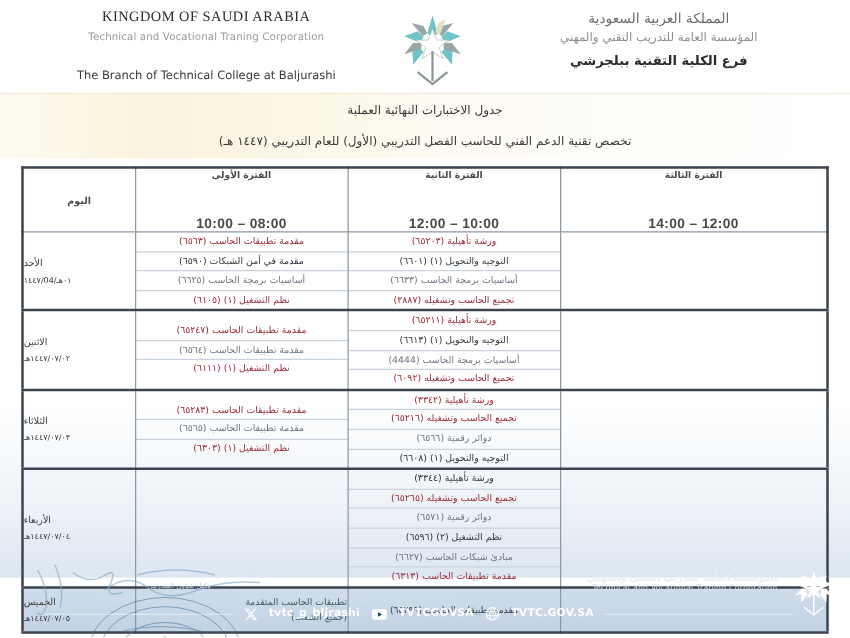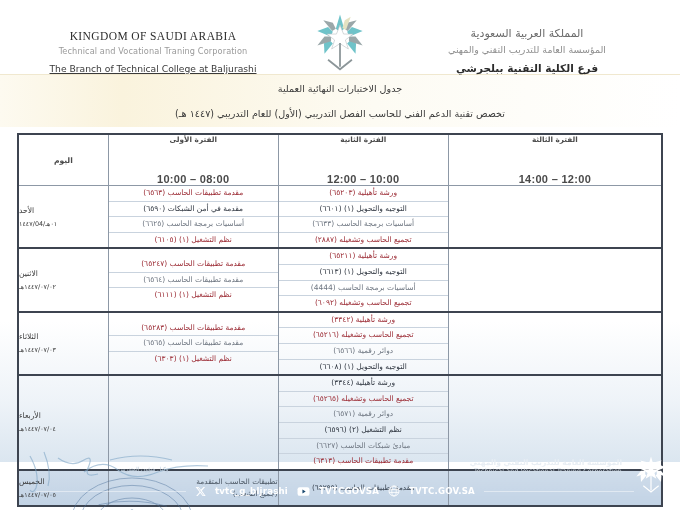--- a/index.html
+++ b/index.html
@@ -6,29 +6,29 @@
   body{
     width:680px;height:510px;overflow:hidden;
     background:#ffffff;
     font-family:"DejaVu Sans","Liberation Sans",sans-serif;
     position:relative;
   }
 
   
   .header{
     position:relative;height:74px;background:#ffffff;
-    display:flex;align-items:flex-end;justify-content:space-between;
-    padding:8px 28px 0 28px;box-sizing:border-box;direction:ltr;
+    display:flex;align-items:flex-start;justify-content:space-between;
+    padding:8px 28px 0 40px;box-sizing:border-box;direction:ltr;
   }
   .hdr-col{display:flex;flex-direction:column;gap:4px;}
   .hdr-en{width:250px;text-align:center;}
   .hdr-ar{width:250px;text-align:center;direction:rtl;}
   .hdr-en .l1{font-family:"Liberation Serif","DejaVu Serif",serif;font-size:11.5px;color:#2b2b2b;letter-spacing:.4px;}
   .hdr-en .l2{font-size:8.2px;color:#9a9a9a;letter-spacing:.1px;}
-  .hdr-en .l3{font-size:9.2px;color:#3a3a3a;margin-top:3px;text-decoration:underline;}
+  .hdr-en .l3{font-size:9.2px;color:#3a3a3a;margin-top:17px;}
   .hdr-ar .l1{font-size:11px;color:#6b6b6b;letter-spacing:.5px;}
   .hdr-ar .l2{font-size:9.5px;color:#8f8f8f;}
   .hdr-ar .l3{font-size:10.5px;color:#2b2b2b;font-weight:bold;margin-top:3px;}
 
   .logo-wrap{width:60px;height:62px;position:relative;margin-top:2px;}
 
   
   .title-band{
     height:52px;
     background:linear-gradient(90deg,#fdfaf0 0%,#faf3dd 18%,#fdfbf3 55%,#ffffff 100%);

